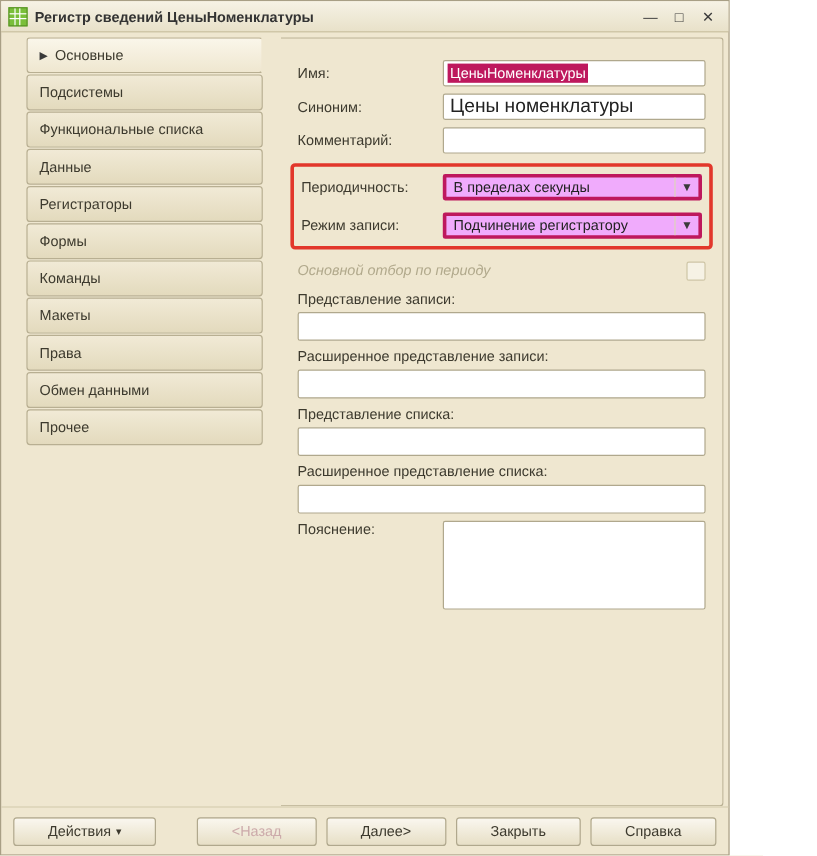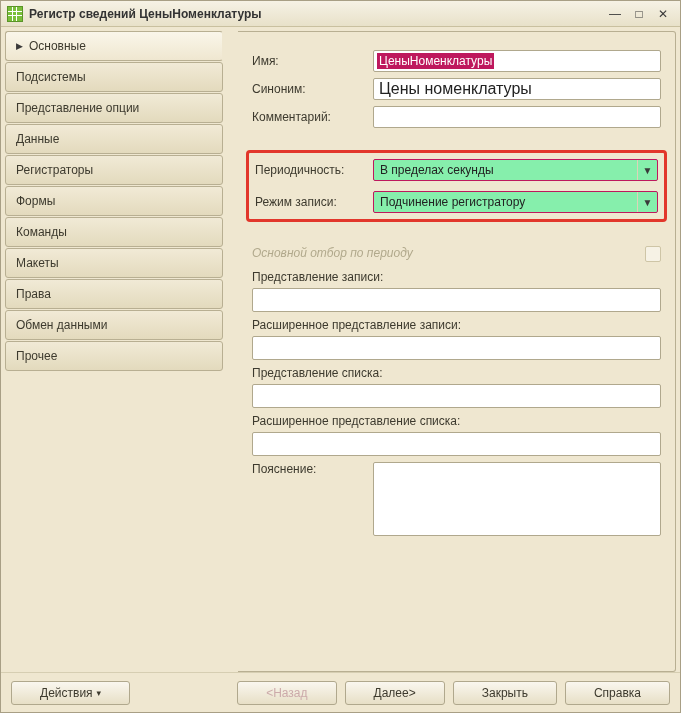--- a/index.html
+++ b/index.html
@@ -5,21 +5,21 @@
   * { box-sizing: border-box; margin: 0; padding: 0; }
   body {
     font-family: Arial, sans-serif;
     font-size: 12px;
     background: #fff;
     width: 681px;
     height: 713px;
     overflow: hidden;
   }
   .window {
-    width: 681px;
+    width: 608px;
     height: 713px;
     background: #efe7d0;
     border: 1px solid #a89f85;
     display: flex;
     flex-direction: column;
   }
   .titlebar {
     height: 26px;
     background: linear-gradient(#f6f2e5,#e8e1c9);
     border-bottom: 1px solid #c9c09f;
@@ -39,21 +39,21 @@
   }
   .titlebar .icon::before { left:4px; top:0; width:1px; height:100%; box-shadow:4px 0 #fff; }
   .titlebar .icon::after { top:4px; left:0; height:1px; width:100%; box-shadow:0 4px #fff; }
   .titlebar .title { font-weight: bold; color:#333; flex:1; }
   .titlebar .win-btn {
     width:22px; height:18px; margin-left:2px;
     display:flex; align-items:center; justify-content:center;
     color:#3a3a3a; cursor:pointer; font-family:Arial;
   }
   .body {
-    flex:1; display:flex; padding:4px 4px 0 4px; gap:16px;
+    flex:1; display:flex; padding:4px 4px 0 21px; gap:16px;
   }
   .sidebar {
     width: 218px;
     display:flex; flex-direction:column;
   }
   .sidebar .tab {
     height: 30px;
     background: linear-gradient(#f1ead6,#e3dabd);
     border: 1px solid #b8af92;
     border-radius: 3px;
@@ -94,21 +94,21 @@
     border-radius:2px; padding:2px 5px;
     font-family:inherit; font-size:16px; color:#222;
   }
   .selected-text {
     background:#be185d; color:#fff; padding:1px 2px;
   }
   .highlight-box {
     border: 3px solid #e2372b;
     border-radius: 4px;
     padding: 6px 6px;
-    margin: 16px -6px;
+    margin: 2px -6px;
     display:flex; flex-direction:column; gap:10px;
   }
   .highlight-box .row label { width:112px; }
   .disabled-row {
     display:flex; align-items:flex-start; gap:6px;
     color:#b1a98c; padding:2px 0;font-style:italic;
   }
   .disabled-row .chk {
     width:16px; height:16px; border:1px solid #cec5a6;
     border-radius:2px; background:#f6f2e5; margin-left:auto;
@@ -125,22 +125,22 @@
     background: linear-gradient(#faf7ef,#e7dfc6);
     border:1px solid #b0a88d; border-radius:3px;
     font-family:inherit; font-size:12px; color:#3d3a2e;
     cursor:pointer; padding:0 28px;
     display:inline-flex; align-items:center; justify-content:center;
   }
   .btn.disabled { color:#caa; cursor:default; }
   .btn .drop { margin-left:4px; font-size:9px; }
   .spacer { flex:1; }
   .select-wrap {
-    flex:1; height:22px; background:#86efac;
-    border:1px solid #be185d; border-radius:2px;
+    flex:1; height:22px; background:#f0abfc;
+    border:3px solid #be185d; border-radius:2px;
     display:flex; align-items:center; position:relative;
   }
   .select-wrap .val { padding:0 6px; flex:1; color:#222; }
   .select-wrap .arr {
     width:20px; height:100%; display:flex; align-items:center; justify-content:center;
     color:#3a3a3a; font-size:10px; cursor:pointer;
     border-left:1px solid #dcd4b8;
   }
   .name-input {
     flex:1; height:22px; background:#fff;
@@ -162,21 +162,21 @@
 
   <div class="body">
     <div class="sidebar">
       <div class="tab active">
           <span>Основные</span>
         </div>
       <div class="tab">
           <span>Подсистемы</span>
         </div>
       <div class="tab">
-          <span>Представление опции</span>
+          <span>Функциональные списка</span>
         </div>
       <div class="tab">
           <span>Данные</span>
         </div>
       <div class="tab">
           <span>Регистраторы</span>
         </div>
       <div class="tab">
           <span>Формы</span>
         </div>

